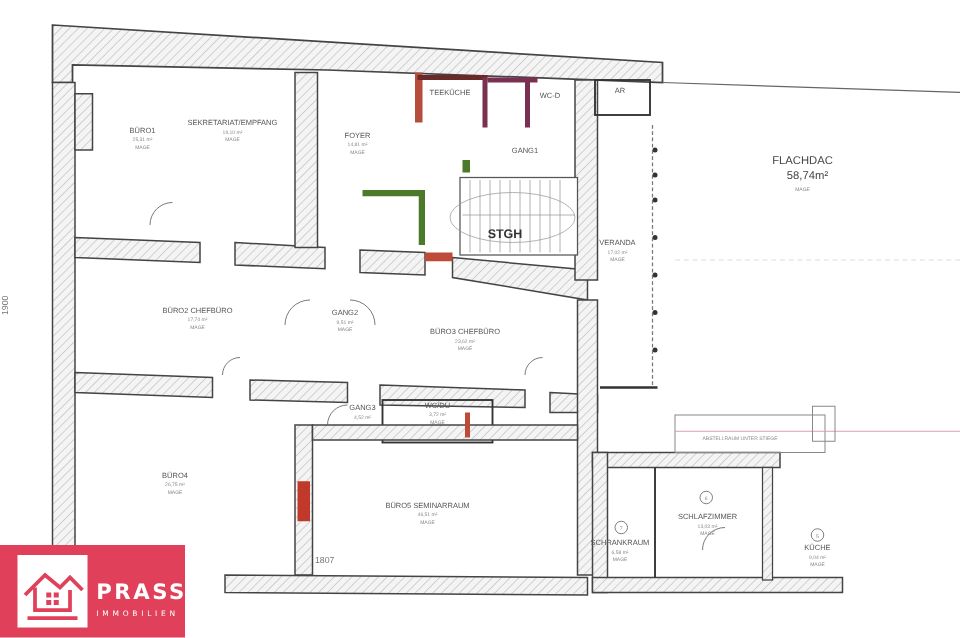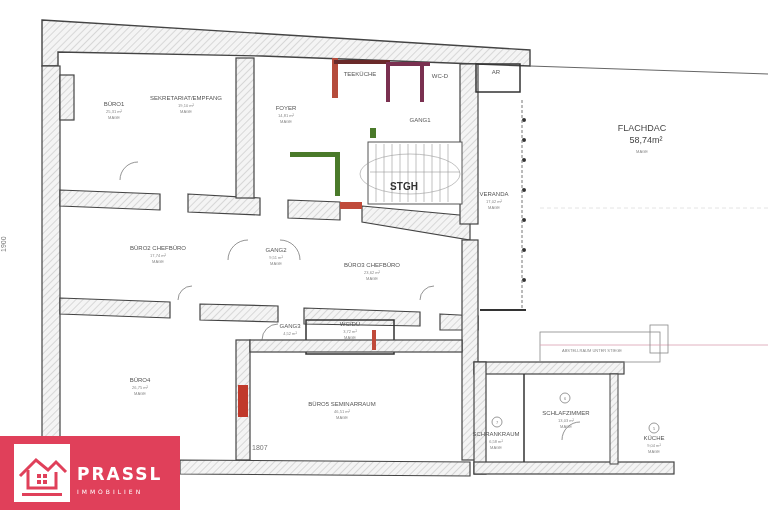--- a/index.html
+++ b/index.html
@@ -3,21 +3,21 @@
 <meta charset="utf-8">
 <style>
   html,body{margin:0;padding:0;background:#fff;}
   body{width:768px;height:510px;position:relative;overflow:hidden;font-family:"Liberation Sans",sans-serif;}
   #plan{position:absolute;left:0;top:0;width:768px;height:510px;}
   .lbl{font-family:"Liberation Sans Narrow","Liberation Sans",sans-serif;fill:#555;font-size:6px;text-anchor:middle;}
   .sub{fill:#888;font-size:4px;text-anchor:middle;font-family:"Liberation Sans",sans-serif;}
   .big{fill:#444;font-size:9px;text-anchor:middle;font-family:"Liberation Sans",sans-serif;}
   .stair{fill:#333;font-size:10px;font-weight:bold;text-anchor:middle;font-family:"Liberation Sans",sans-serif;}
   .dim{fill:#777;font-size:7px;font-family:"Liberation Sans",sans-serif;}
-  #logo{position:absolute;left:0;top:436px;width:180px;height:74px;background:#e0405a;}
+  #logo{position:absolute;left:0;top:436px;width:148px;height:74px;background:#e0405a;}
   #logo .box{position:absolute;left:14px;top:8px;width:56px;height:58px;background:#fff;}
   #logo .name{position:absolute;left:77px;top:28px;color:#fff;font-weight:bold;font-size:17px;letter-spacing:2px;font-family:"DejaVu Sans",sans-serif;}
   #logo .tag{position:absolute;left:77px;top:52px;color:#fff;font-size:6px;letter-spacing:3px;font-family:"DejaVu Sans",sans-serif;}
 </style>
 </head>
 <body>
 
 <svg id="plan" viewBox="0 0 768 510" xmlns="http://www.w3.org/2000/svg">
   <defs>
     <pattern id="hatch" width="5" height="5" patternUnits="userSpaceOnUse" patternTransform="rotate(45)">

